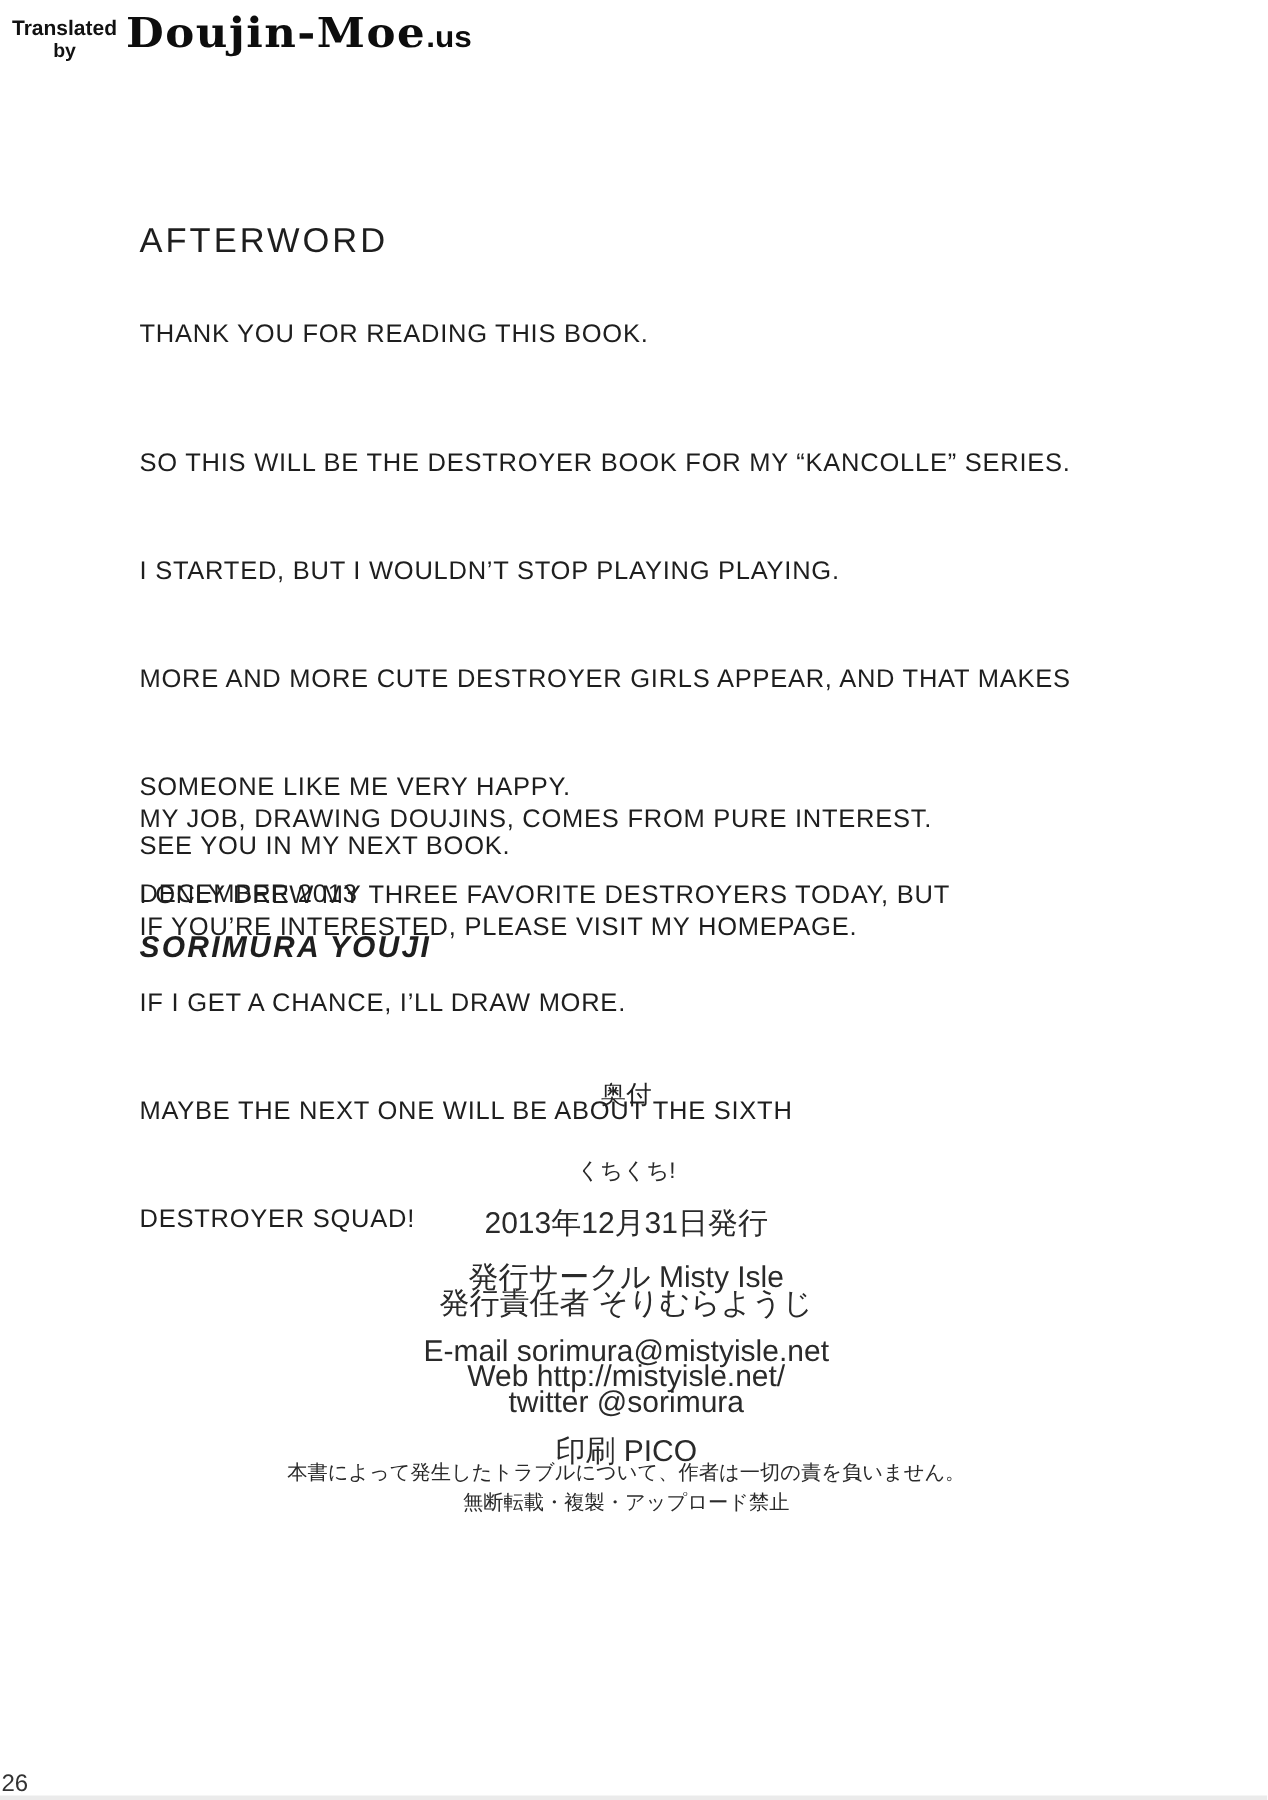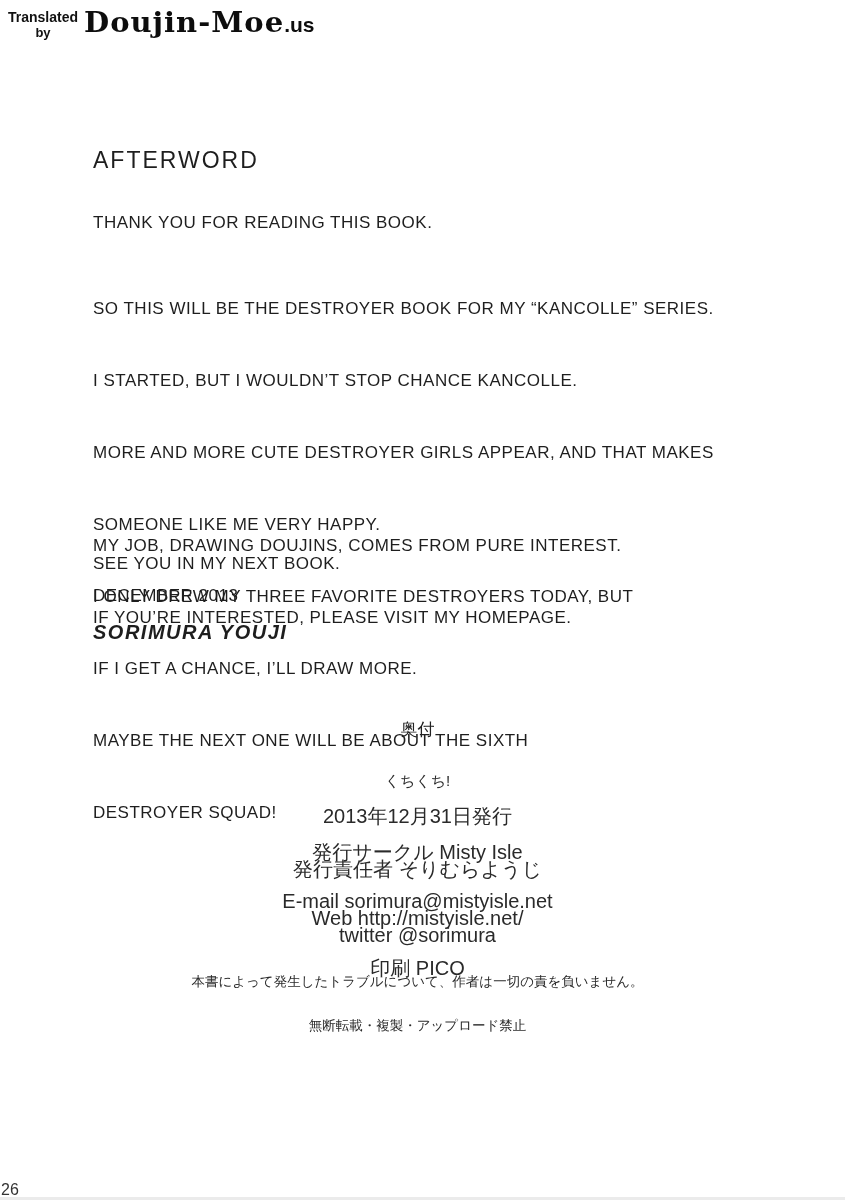--- a/index.html
+++ b/index.html
@@ -90,21 +90,21 @@
   }
   .jp-heading { top: 721px; font-size: 17px; color: #222222; }
   .jp-title   { top: 772px; font-size: 15px; }
   .jp-date    { top: 808px; }
   .jp-circle  { top: 844px; }
   .jp-pub     { top: 861px; }
   .jp-email   { top: 893px; }
   .jp-web     { top: 910px; }
   .jp-twitter { top: 927px; }
   .jp-printer { top: 960px; }
-  .jp-notice1 { top: 993px;  font-size: 13.5px; margin-top: 24px; }
+  .jp-notice1 { top: 993px;  font-size: 13.5px; }
   .jp-notice2 { top: 1010px; font-size: 13.5px; }
   .jp-notice3 { top: 973px; font-size: 13.5px; }
 
   
   .page-number {
     position: absolute;
     left: 1px;
     top: 1181px;
     font-size: 16px;
     font-weight: normal;
@@ -132,21 +132,21 @@
     </div>
     <div class="logo-text"><span>Doujin-Moe</span><span class="logo-suffix">.us</span></div>
   </div>
 
   <div class="en afterword-title">AFTERWORD</div>
 
   <div class="en para-intro">THANK YOU FOR READING THIS BOOK.</div>
 
   <div class="en para-body">
     <div>SO THIS WILL BE THE DESTROYER BOOK FOR MY “KANCOLLE” SERIES.</div>
-    <div>I STARTED, BUT I WOULDN’T STOP CHANCE KANCOLLE.</div>
+    <div>I STARTED, BUT I WOULDN’T STOP PLAYING PLAYING.</div>
     <div>MORE AND MORE CUTE DESTROYER GIRLS APPEAR, AND THAT MAKES</div>
     <div>SOMEONE LIKE ME VERY HAPPY.</div>
     <div>I ONLY DREW MY THREE FAVORITE DESTROYERS TODAY, BUT</div>
     <div>IF I GET A CHANCE, I’LL DRAW MORE.</div>
     <div>MAYBE THE NEXT ONE WILL BE ABOUT THE SIXTH</div>
     <div>DESTROYER SQUAD!</div>
   </div>
 
   <div class="en para-closing">
     <div>MY JOB, DRAWING DOUJINS, COMES FROM PURE INTEREST.</div>

